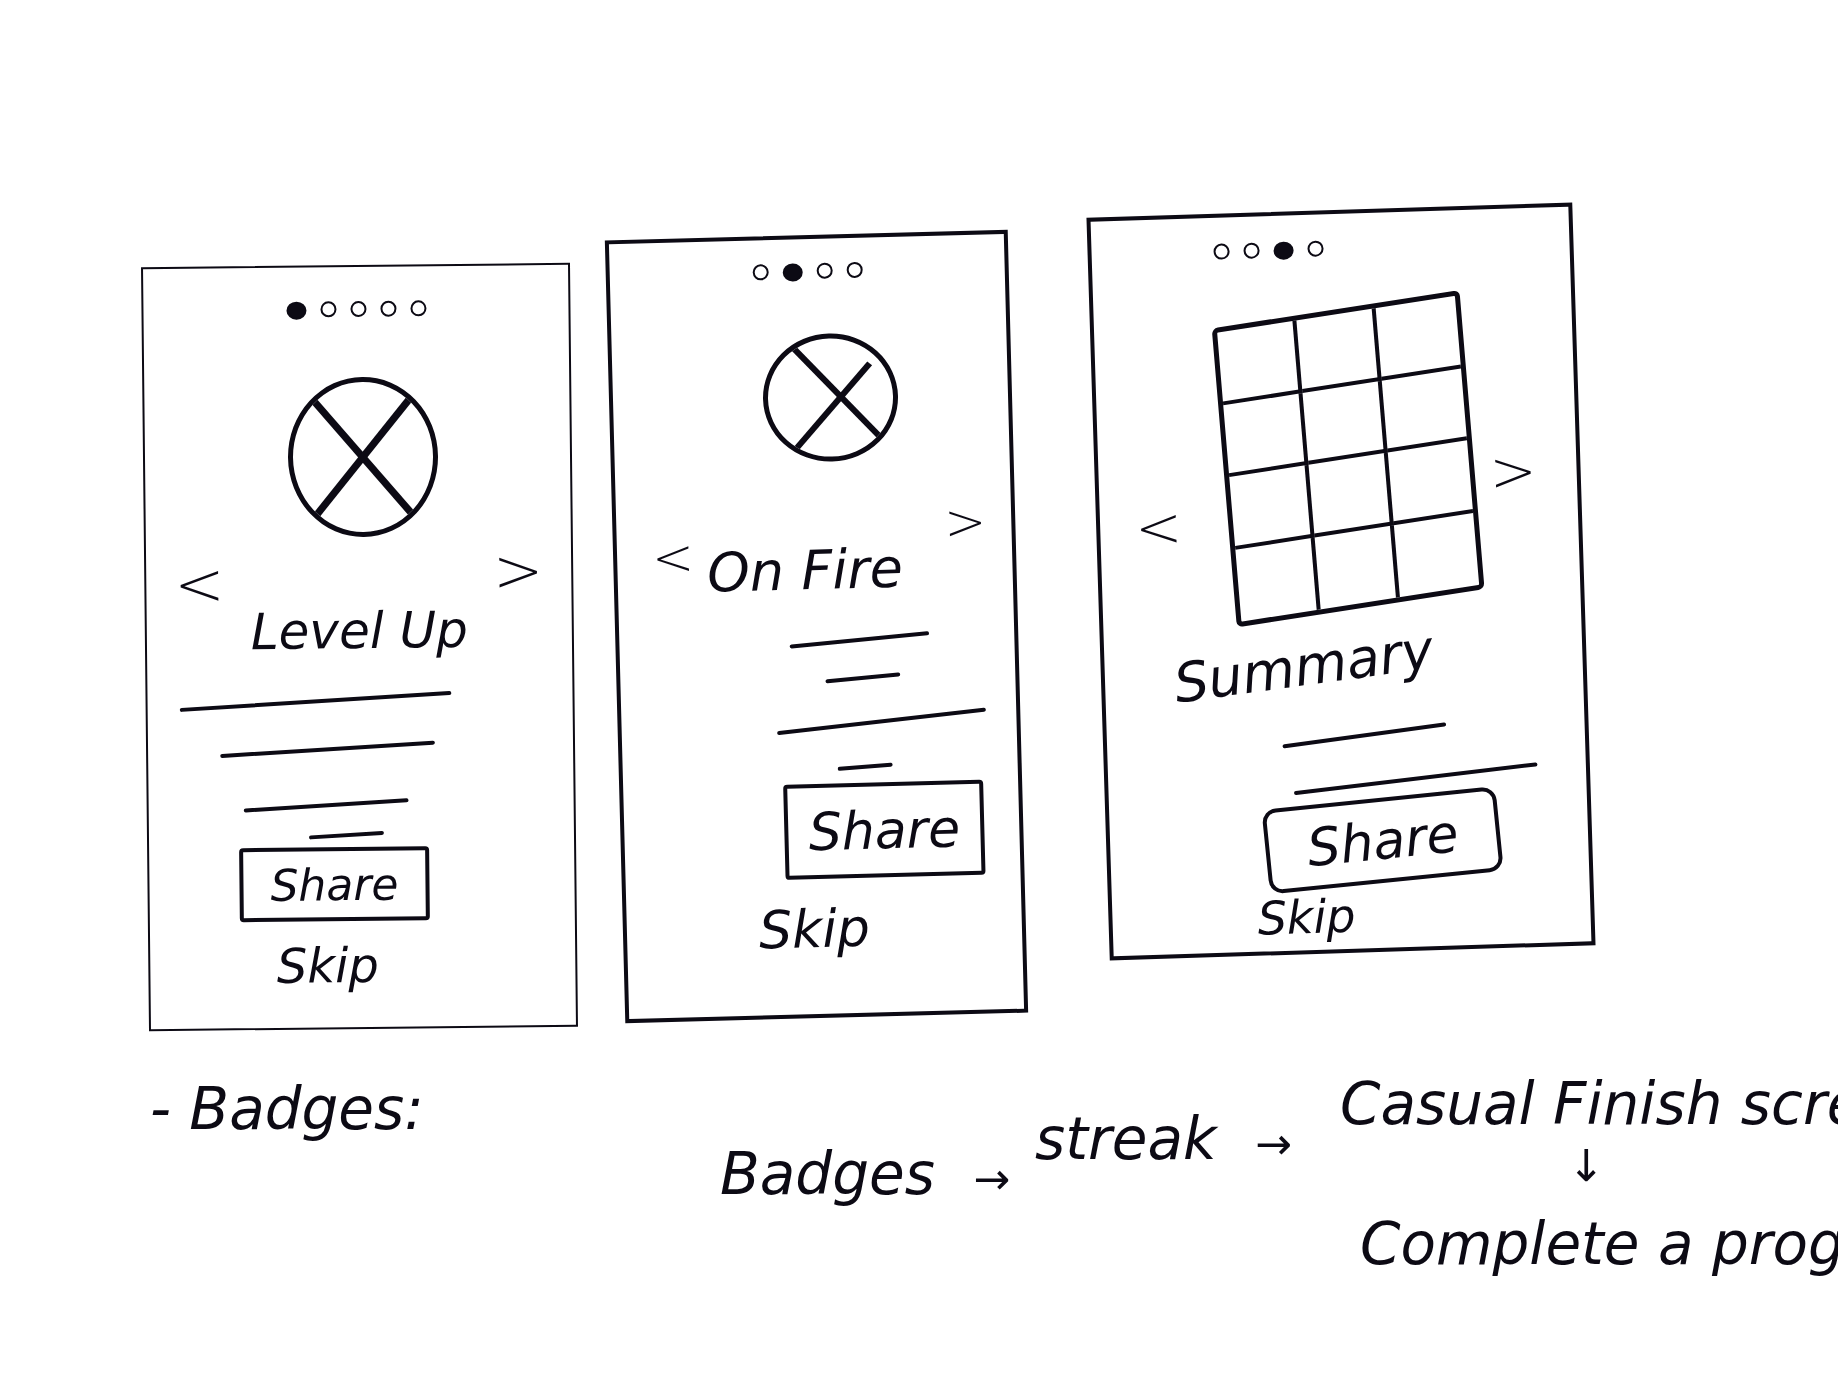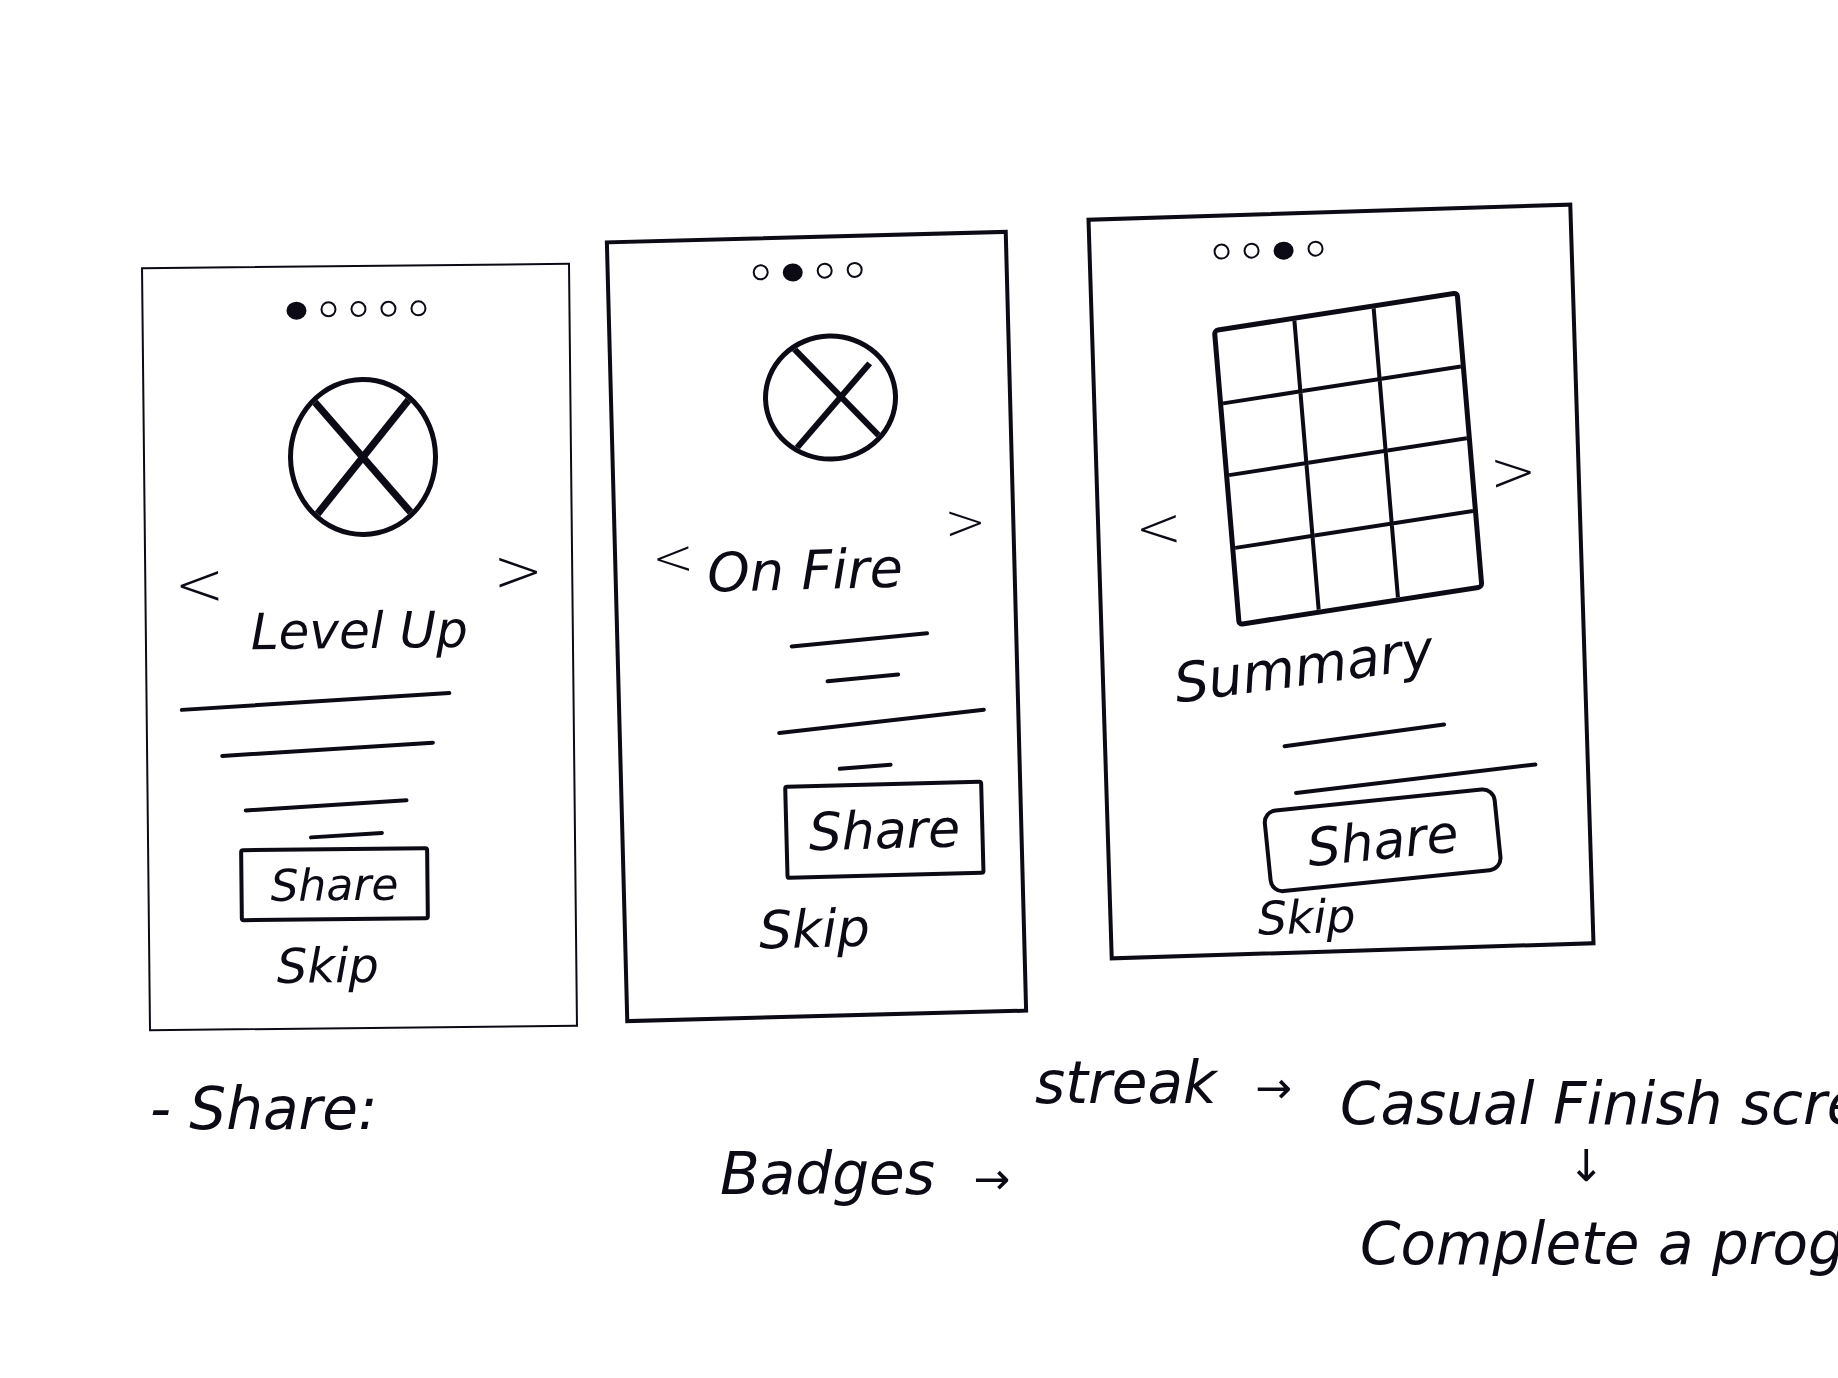--- a/index.html
+++ b/index.html
@@ -205,29 +205,29 @@
   <span class="chevron" style="left:35px; top:280px; font-size:56px;">&lt;</span>
   <span class="chevron" style="right:40px; top:235px; font-size:56px;">&gt;</span>
   <div class="title sketch-font" style="top:420px; font-size:54px; margin-left:-80px; transform:rotate(-6deg);">Summary</div>
   <div class="text-line" style="left:175px; width:165px; top:520px; transform:rotate(-6deg);"></div>
   <div class="text-line" style="left:185px; width:245px; top:565px; transform:rotate(-5deg);"></div>
   <div class="share-button sketch-font" style="left:155px; top:585px; width:235px; height:85px; font-size:52px; border-radius:14px; transform:rotate(-4deg);">Share</div>
   <div class="skip-link sketch-font" style="top:675px; margin-left:-90px; font-size:46px;">Skip</div>
 </div>
 
 <div class="notes">
-  <div class="note sketch-font" style="left:150px; top:1075px;">- Share:</div>
+  <div class="note sketch-font" style="left:150px; top:1075px;">- Badges:</div>
 
 
   <div class="note sketch-font" style="left:720px; top:1140px;">
     <span>Badges</span>
     <span style="margin-left:20px; font-size:44px;">→</span>
   </div>
 
-  <div class="note sketch-font" style="left:1035px; top:1049px;">
+  <div class="note sketch-font" style="left:1035px; top:1105px;">
     <span>streak</span>
     <span style="margin-left:20px; font-size:44px;">→</span>
   </div>
 
   <div class="note sketch-font" style="left:1340px; top:1070px;">
     <span>Casual Finish screen</span>
   </div>
   <div class="note sketch-font" style="left:1568px; top:1140px; font-size:44px;">↓</div>
 
   <div class="note sketch-font" style="left:1360px; top:1210px;">

